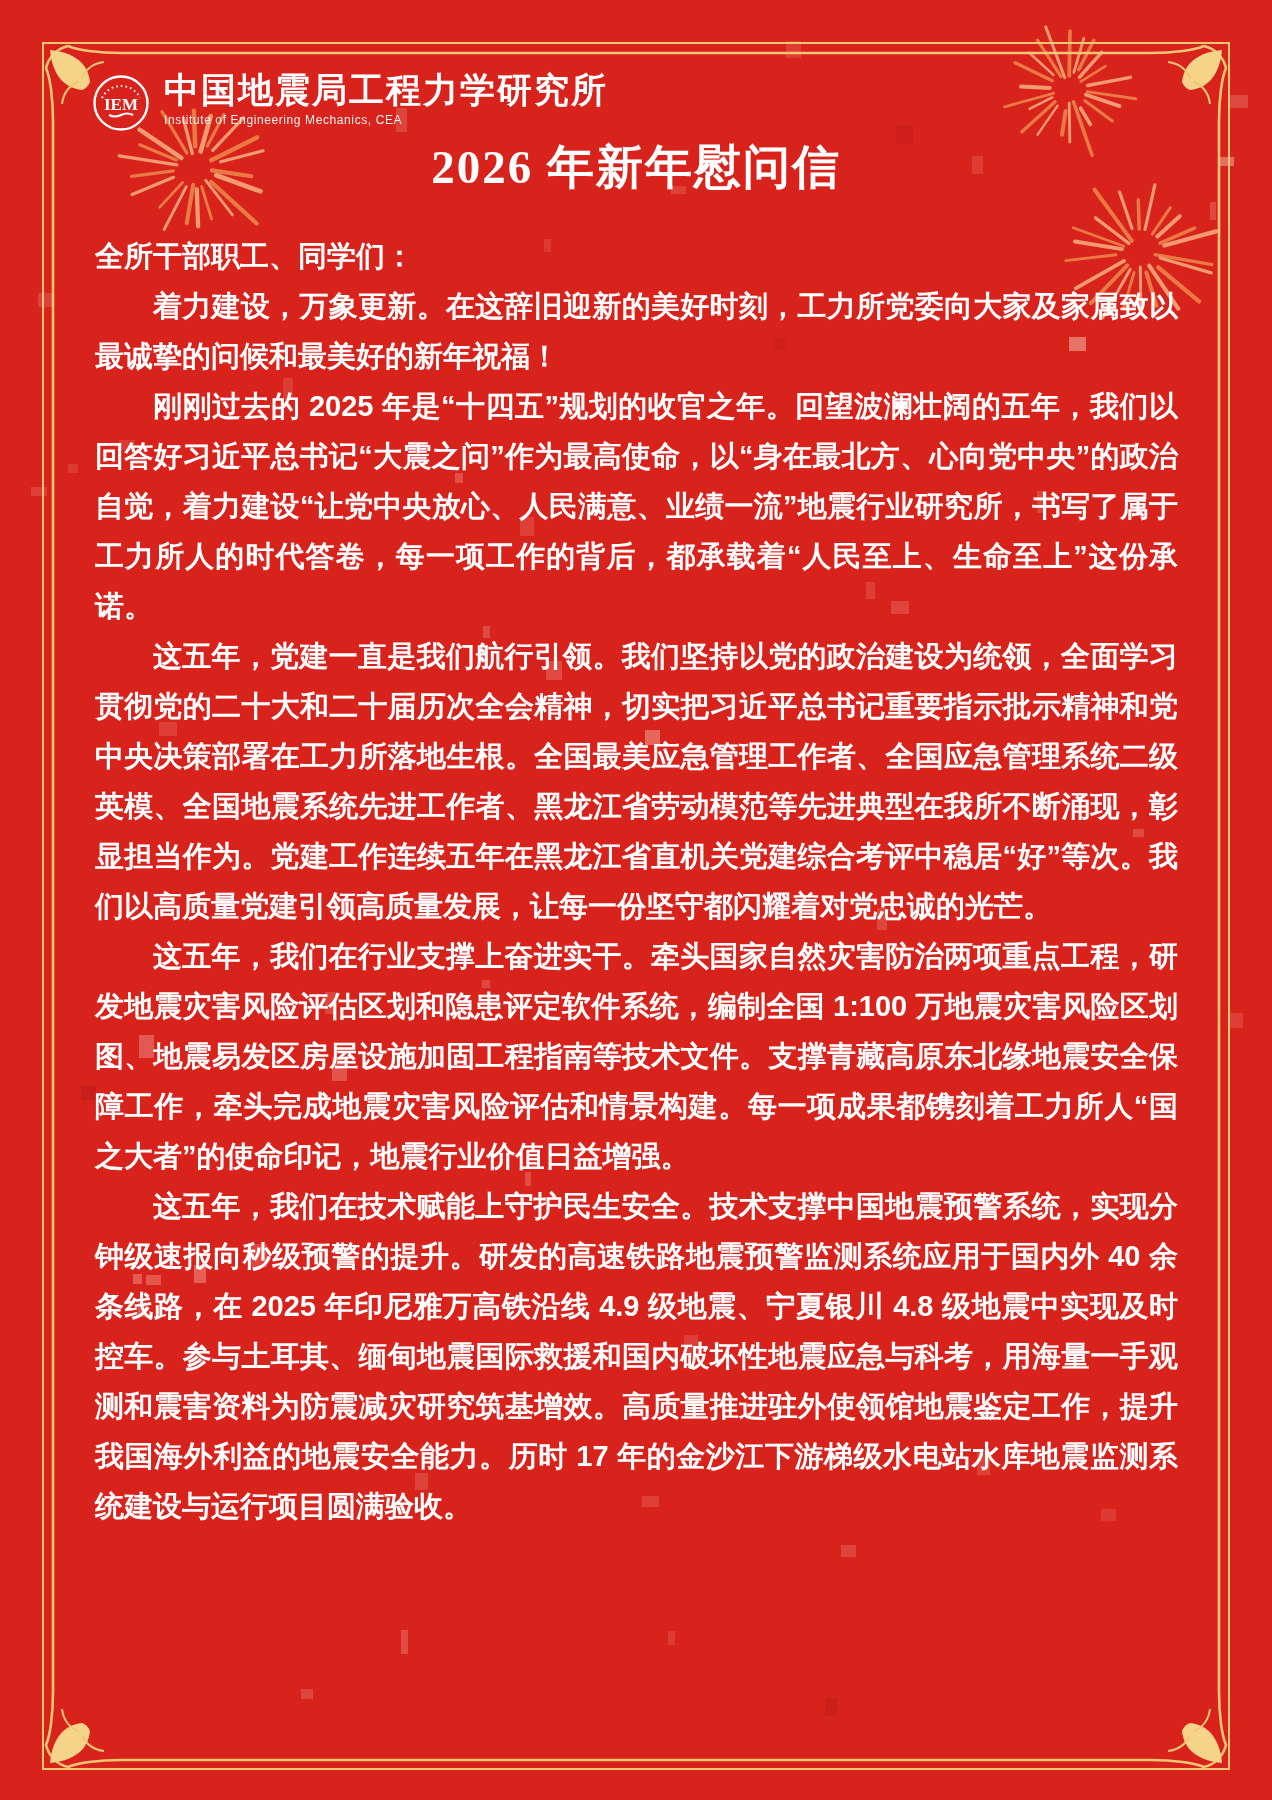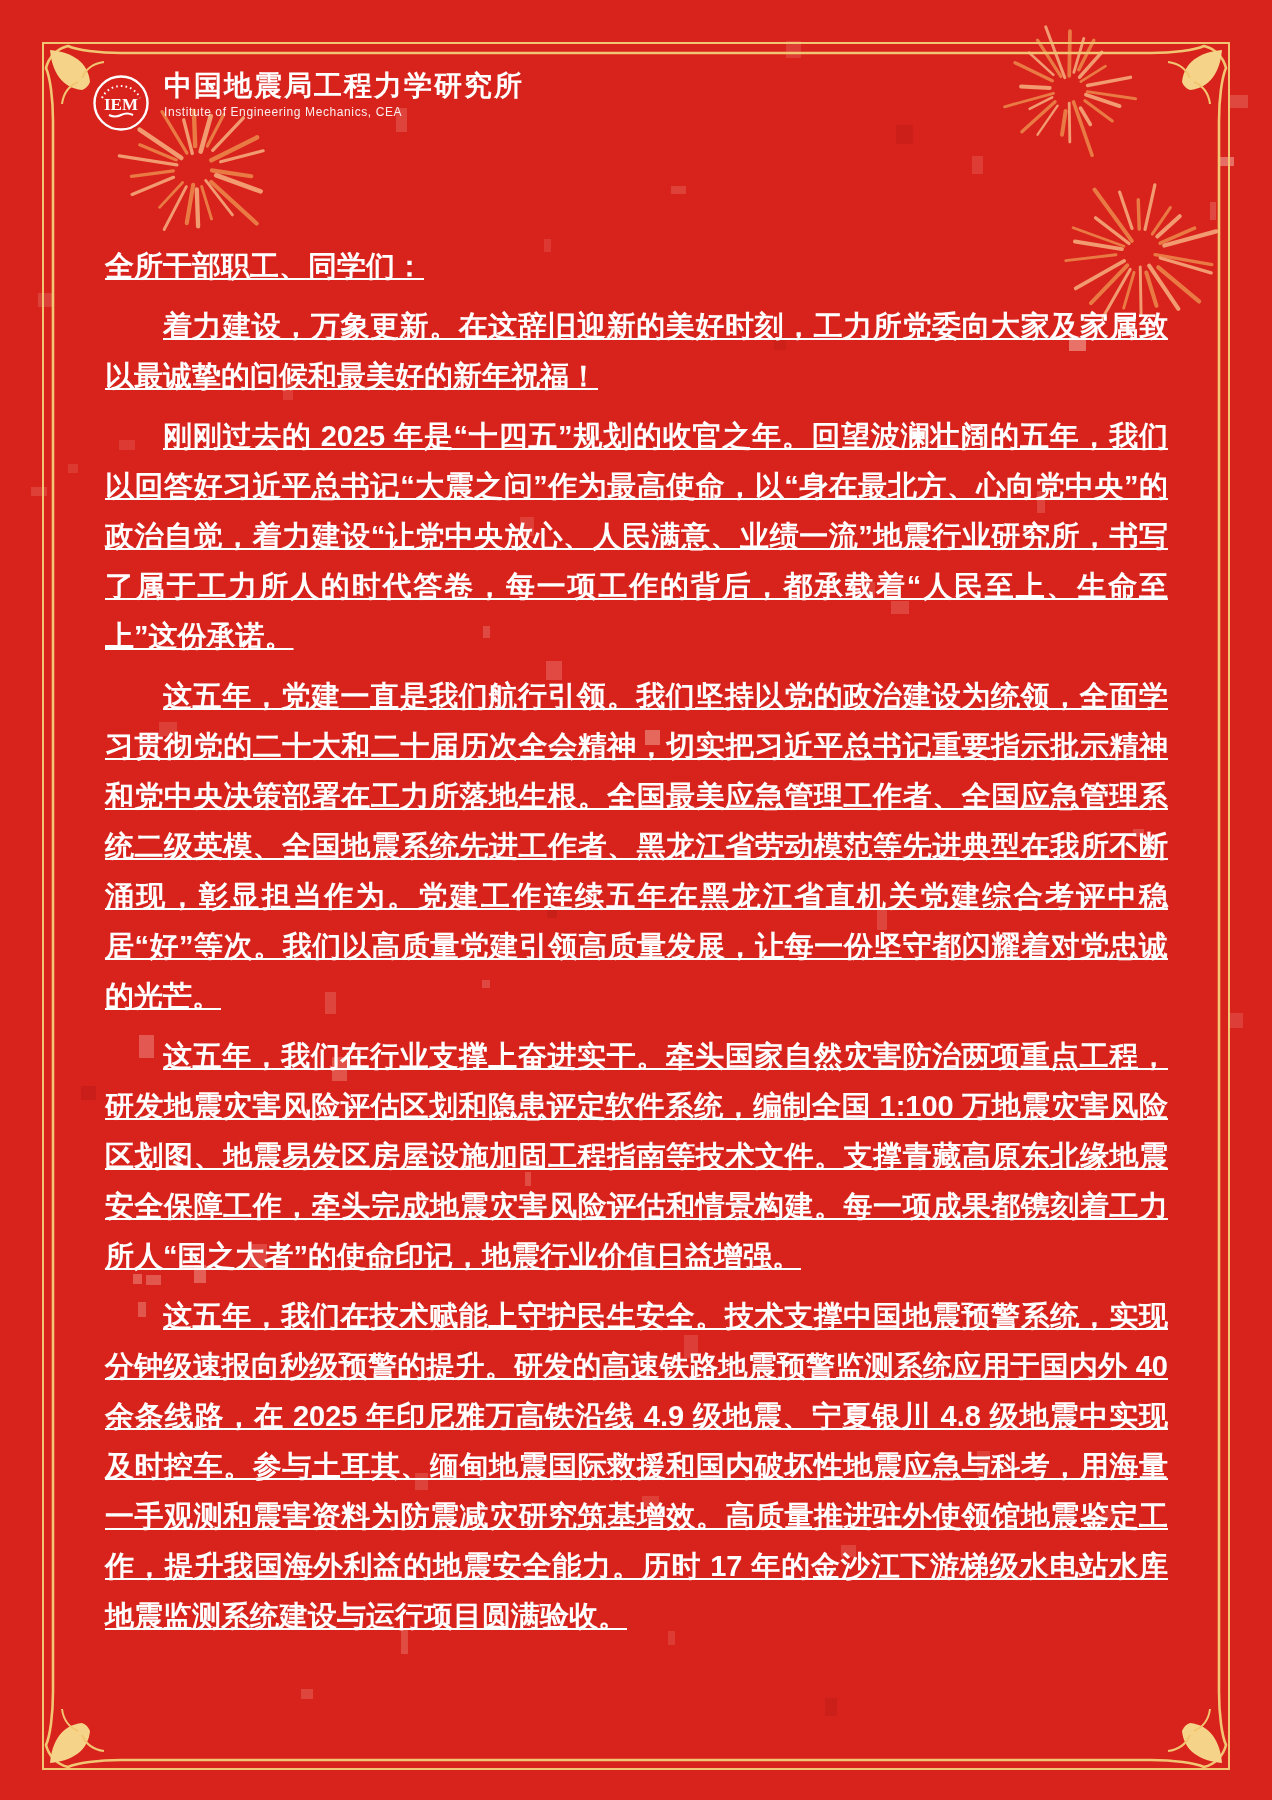--- a/index.html
+++ b/index.html
@@ -13,35 +13,35 @@
   .confetti-bit{position:absolute;}
   #fireworks{z-index:1;}
   .firework{position:absolute;}
   .firework svg{display:block;width:100%;height:100%;}
   #frame{z-index:2;pointer-events:none;}
   #content{z-index:3;}
 
   .header{position:absolute;left:92px;top:70px;display:flex;align-items:flex-start;}
   .seal{width:58px;height:58px;margin-top:4px;}
   .org-names{margin-left:14px;color:#fff;}
-  .org-cn{font-size:28px;font-weight:bold;letter-spacing:2px;line-height:1.15;}
+  .org-cn{font-size:35px;font-weight:bold;letter-spacing:2px;line-height:1.15;}
   .org-en{font-size:12px;font-weight:normal;letter-spacing:0.6px;opacity:.92;margin-top:3px;}
 
   .title{
     position:absolute;left:0;right:0;top:136px;margin:0;text-align:center;
     color:#fff;font-family:"Liberation Serif","DejaVu Serif",serif;
     font-size:47px;font-weight:bold;letter-spacing:2px;
   }
 
   .letter{
     position:absolute;left:95px;right:94px;top:231px;
     color:#fff;font-size:29px;font-weight:bold;line-height:50px;
     text-align:justify;text-justify:inter-character;
   }
-  .letter p{margin:10px;text-decoration:underline;}
+  .letter p{margin:0;}
   .para{text-indent:2em;}
 </style>
 </head>
 <body style="--bg: #d8221c;">
 
 <div class="layer" id="confetti">
     <div class="confetti-bit" style="left: 331.751px; top: 1057.44px; width: 15.6641px; height: 23.4812px; background: rgb(235, 131, 119); opacity: 0.5;"></div>
     <div class="confetti-bit" style="left: 482.786px; top: 625.612px; width: 6.99556px; height: 11.9559px; background: rgb(225, 84, 75); opacity: 0.79;"></div>
     <div class="confetti-bit" style="left: 31.0413px; top: 486.583px; width: 15.5976px; height: 9.69515px; background: rgb(225, 84, 75); opacity: 0.58;"></div>
     <div class="confetti-bit" style="left: 1068.6px; top: 337.195px; width: 17.0107px; height: 14.3013px; background: rgb(235, 131, 119); opacity: 0.83;"></div>
@@ -202,20 +202,21 @@
       <path d="M 10 24 A 21 21 0 0 1 48 24" fill="none" stroke="#ffffff" stroke-width="2" stroke-dasharray="1.6 3.1"></path>
       <text x="29" y="36" text-anchor="middle" fill="#ffffff" font-family="Liberation Serif, DejaVu Serif, serif" font-weight="bold" font-size="17">IEM</text>
       <path d="M 17 41 Q 23 44 29 41 Q 35 38 41 41" fill="none" stroke="#ffffff" stroke-width="2"></path>
     </svg>
     <div class="org-names">
       <div class="org-cn">中国地震局工程力学研究所</div>
       <div class="org-en">Institute of Engineering Mechanics, CEA</div>
     </div>
   </div>
 
+  <h1 class="title">2026 年新年慰问信</h1>
 
   <div class="letter">
     <p class="salutation">全所干部职工、同学们：</p>
     <p class="para">着力建设，万象更新。在这辞旧迎新的美好时刻，工力所党委向大家及家属致以最诚挚的问候和最美好的新年祝福！</p>
     <p class="para">刚刚过去的 2025 年是“十四五”规划的收官之年。回望波澜壮阔的五年，我们以回答好习近平总书记“大震之问”作为最高使命，以“身在最北方、心向党中央”的政治自觉，着力建设“让党中央放心、人民满意、业绩一流”地震行业研究所，书写了属于工力所人的时代答卷，每一项工作的背后，都承载着“人民至上、生命至上”这份承诺。</p>
     <p class="para">这五年，党建一直是我们航行引领。我们坚持以党的政治建设为统领，全面学习贯彻党的二十大和二十届历次全会精神，切实把习近平总书记重要指示批示精神和党中央决策部署在工力所落地生根。全国最美应急管理工作者、全国应急管理系统二级英模、全国地震系统先进工作者、黑龙江省劳动模范等先进典型在我所不断涌现，彰显担当作为。党建工作连续五年在黑龙江省直机关党建综合考评中稳居“好”等次。我们以高质量党建引领高质量发展，让每一份坚守都闪耀着对党忠诚的光芒。</p>
     <p class="para">这五年，我们在行业支撑上奋进实干。牵头国家自然灾害防治两项重点工程，研发地震灾害风险评估区划和隐患评定软件系统，编制全国 1:100 万地震灾害风险区划图、地震易发区房屋设施加固工程指南等技术文件。支撑青藏高原东北缘地震安全保障工作，牵头完成地震灾害风险评估和情景构建。每一项成果都镌刻着工力所人“国之大者”的使命印记，地震行业价值日益增强。</p>
     <p class="para">这五年，我们在技术赋能上守护民生安全。技术支撑中国地震预警系统，实现分钟级速报向秒级预警的提升。研发的高速铁路地震预警监测系统应用于国内外 40 余条线路，在 2025 年印尼雅万高铁沿线 4.9 级地震、宁夏银川 4.8 级地震中实现及时控车。参与土耳其、缅甸地震国际救援和国内破坏性地震应急与科考，用海量一手观测和震害资料为防震减灾研究筑基增效。高质量推进驻外使领馆地震鉴定工作，提升我国海外利益的地震安全能力。历时 17 年的金沙江下游梯级水电站水库地震监测系统建设与运行项目圆满验收。</p>
   </div>
 </div>

